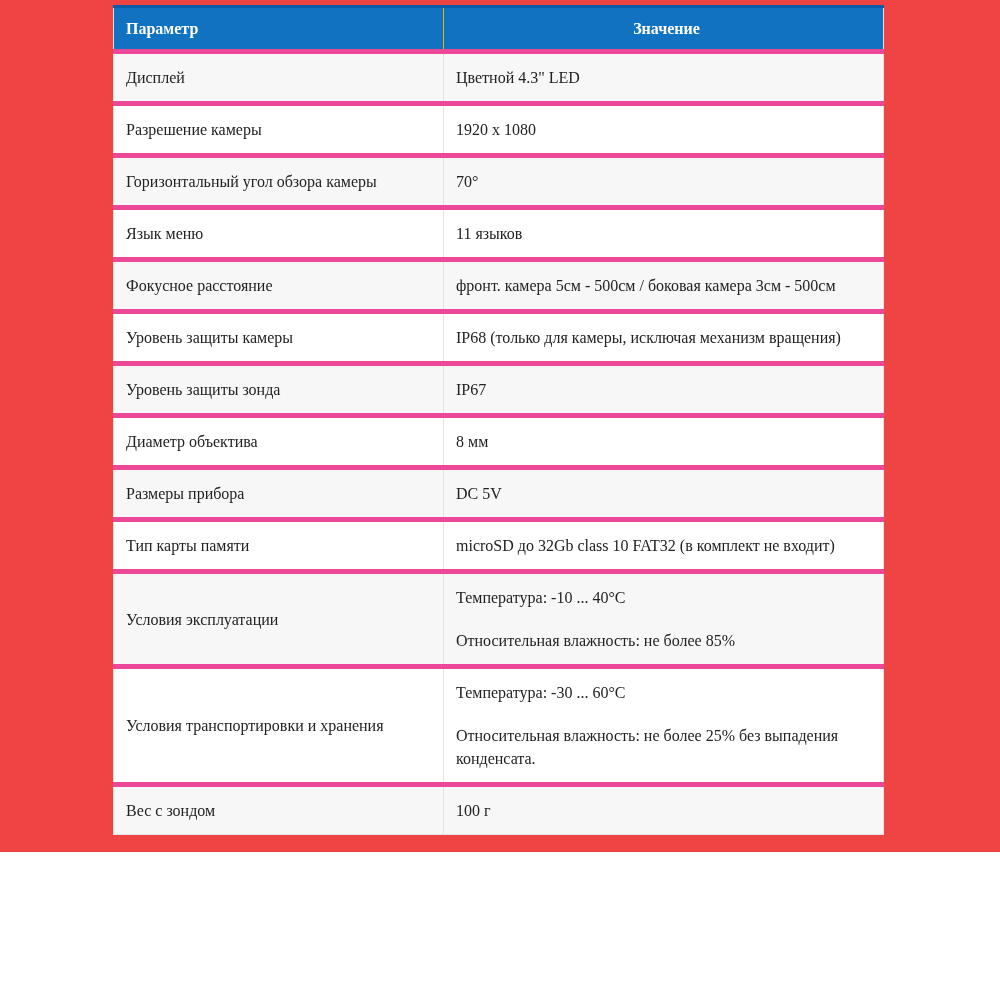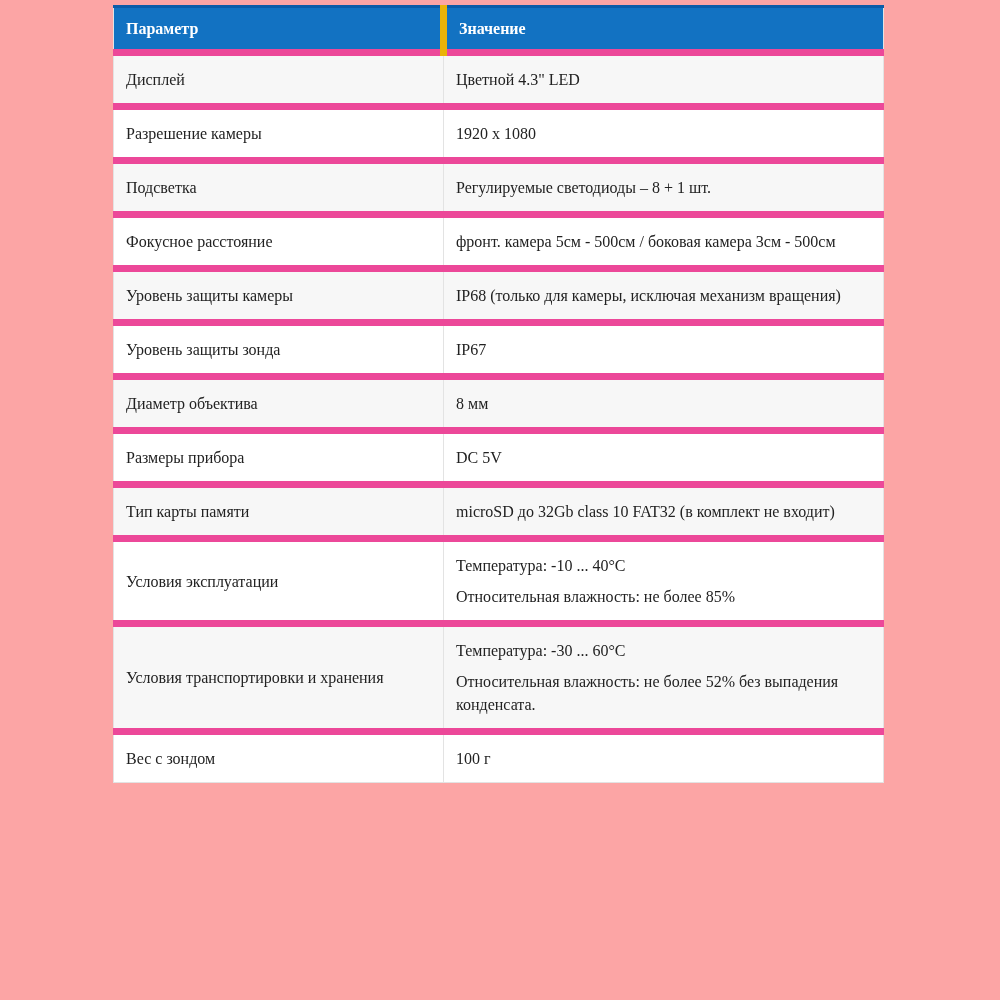--- a/index.html
+++ b/index.html
@@ -4,22 +4,22 @@
 <style>
   html, body {
     margin: 0;
     padding: 0;
     background: #ffffff;
     font-family: "Liberation Serif", "DejaVu Serif", serif;
     color: #222222;
   }
   .page {
     width: 1000px;
-    height: 1000px;
-    background: #fca5a5;
+    height: 852px;
+    background: #ef4444;
     box-sizing: border-box;
     padding: 5px 16px 0 113px;
   }
   table.spec-table {
     border-collapse: collapse;
     table-layout: fixed;
     width: 770px;
     border-left: 1px solid #e3e3e3;
     border-right: 1px solid #e3e3e3;
     border-bottom: 1px solid #e3e3e3;
@@ -32,36 +32,37 @@
     background: #1272c2;
     color: #ffffff;
     font-weight: bold;
     text-align: left;
     padding: 9px 6px 9px 12px;
     border-top: 3px solid #0c5ca8;
     border-bottom: 3px solid #c9e0f2;
     font-size: 16px;
   }
   thead th + th {
-    border-left: 7px solid #eab308;
+    border-left: 1px solid #eab308;
+    text-align: center;
   }
   tbody td {
     padding: 12px 6px 12px 12px;
-    border-top: 7px solid #ec4899;
+    border-top: 5px solid #ec4899;
     vertical-align: middle;
     background: #ffffff;
   }
   tbody td + td {
     border-left: 1px solid #e3e3e3;
   }
   tbody tr:nth-child(odd) td {
     background: #f7f7f7;
   }
   .para + .para {
-    margin-top: 8px;
+    margin-top: 20px;
   }
 </style>
 </head>
 <body>
 
 <div class="page">
   <table class="spec-table">
     <colgroup>
       <col class="param-col">
       <col class="value-col">
@@ -79,23 +80,29 @@
             <div class="para">Цветной 4.3" LED</div>
           </td>
         </tr>
         <tr>
           <td>Разрешение камеры</td>
           <td>
             <div class="para">1920 x 1080</div>
           </td>
         </tr>
         <tr>
-          <td>Подсветка</td>
+          <td>Горизонтальный угол обзора камеры</td>
           <td>
-            <div class="para">Регулируемые светодиоды – 8 + 1 шт.</div>
+            <div class="para">70°</div>
+          </td>
+        </tr>
+        <tr>
+          <td>Язык меню</td>
+          <td>
+            <div class="para">11 языков</div>
           </td>
         </tr>
         <tr>
           <td>Фокусное расстояние</td>
           <td>
             <div class="para">фронт. камера 5см - 500см / боковая камера 3см - 500см</div>
           </td>
         </tr>
         <tr>
           <td>Уровень защиты камеры</td>
@@ -131,21 +138,21 @@
           <td>Условия эксплуатации</td>
           <td>
             <div class="para">Температура: -10 ... 40°C</div>
             <div class="para">Относительная влажность: не более 85%</div>
           </td>
         </tr>
         <tr>
           <td>Условия транспортировки и хранения</td>
           <td>
             <div class="para">Температура: -30 ... 60°C</div>
-            <div class="para">Относительная влажность: не более 52% без выпадения конденсата.</div>
+            <div class="para">Относительная влажность: не более 25% без выпадения конденсата.</div>
           </td>
         </tr>
         <tr>
           <td>Вес с зондом</td>
           <td>
             <div class="para">100 г</div>
           </td>
         </tr>
       </tbody>
   </table>

